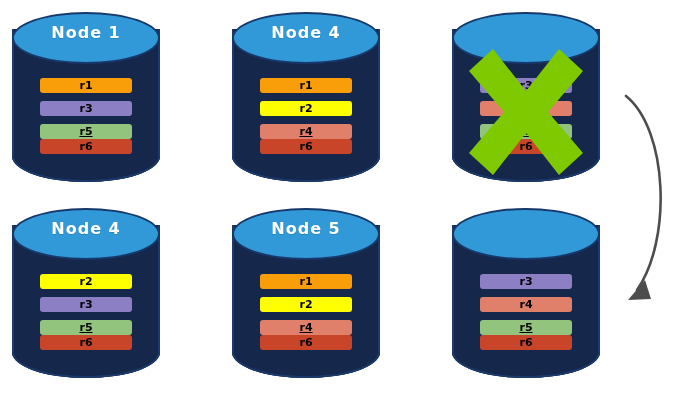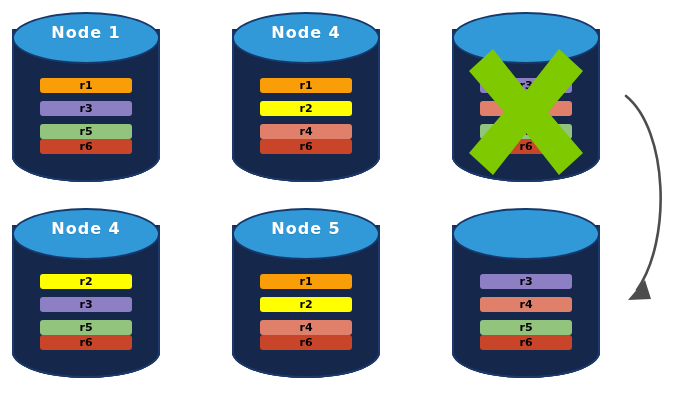--- a/index.html
+++ b/index.html
@@ -33,21 +33,21 @@
     color:#ffffff;font-size:16px;font-weight:bold;letter-spacing:1px;
     z-index:4;text-shadow:0 1px 0 rgba(0,0,0,.12);
   }
 
   .bars{position:absolute;left:0;top:52px;width:148px;height:100px;z-index:3;}
   .bar{
     position:absolute;left:28px;width:92px;height:15px;border-radius:3px;
     color:#000000;font-size:11px;font-weight:bold;text-align:center;
     line-height:15px;box-sizing:border-box;
   }
-  .bar.i0{top:14px;} .bar.i1{top:37px;} .bar.i2{top:60px;} .bar.i3{top:75px;}
+  .bar.i0{top:14px;} .bar.i1{top:37px;} .bar.i2{top:60px;text-decoration:underline;} .bar.i3{top:75px;}
 
   
   .x-mark{position:absolute;left:0;top:0;width:148px;height:170px;z-index:6;pointer-events:none;}
 
   .arrow{position:absolute;left:0;top:0;width:676px;height:402px;z-index:7;}
 </style>
 </head>
 <body style="background: rgb(255, 255, 255);">
 
 <div class="canvas">

